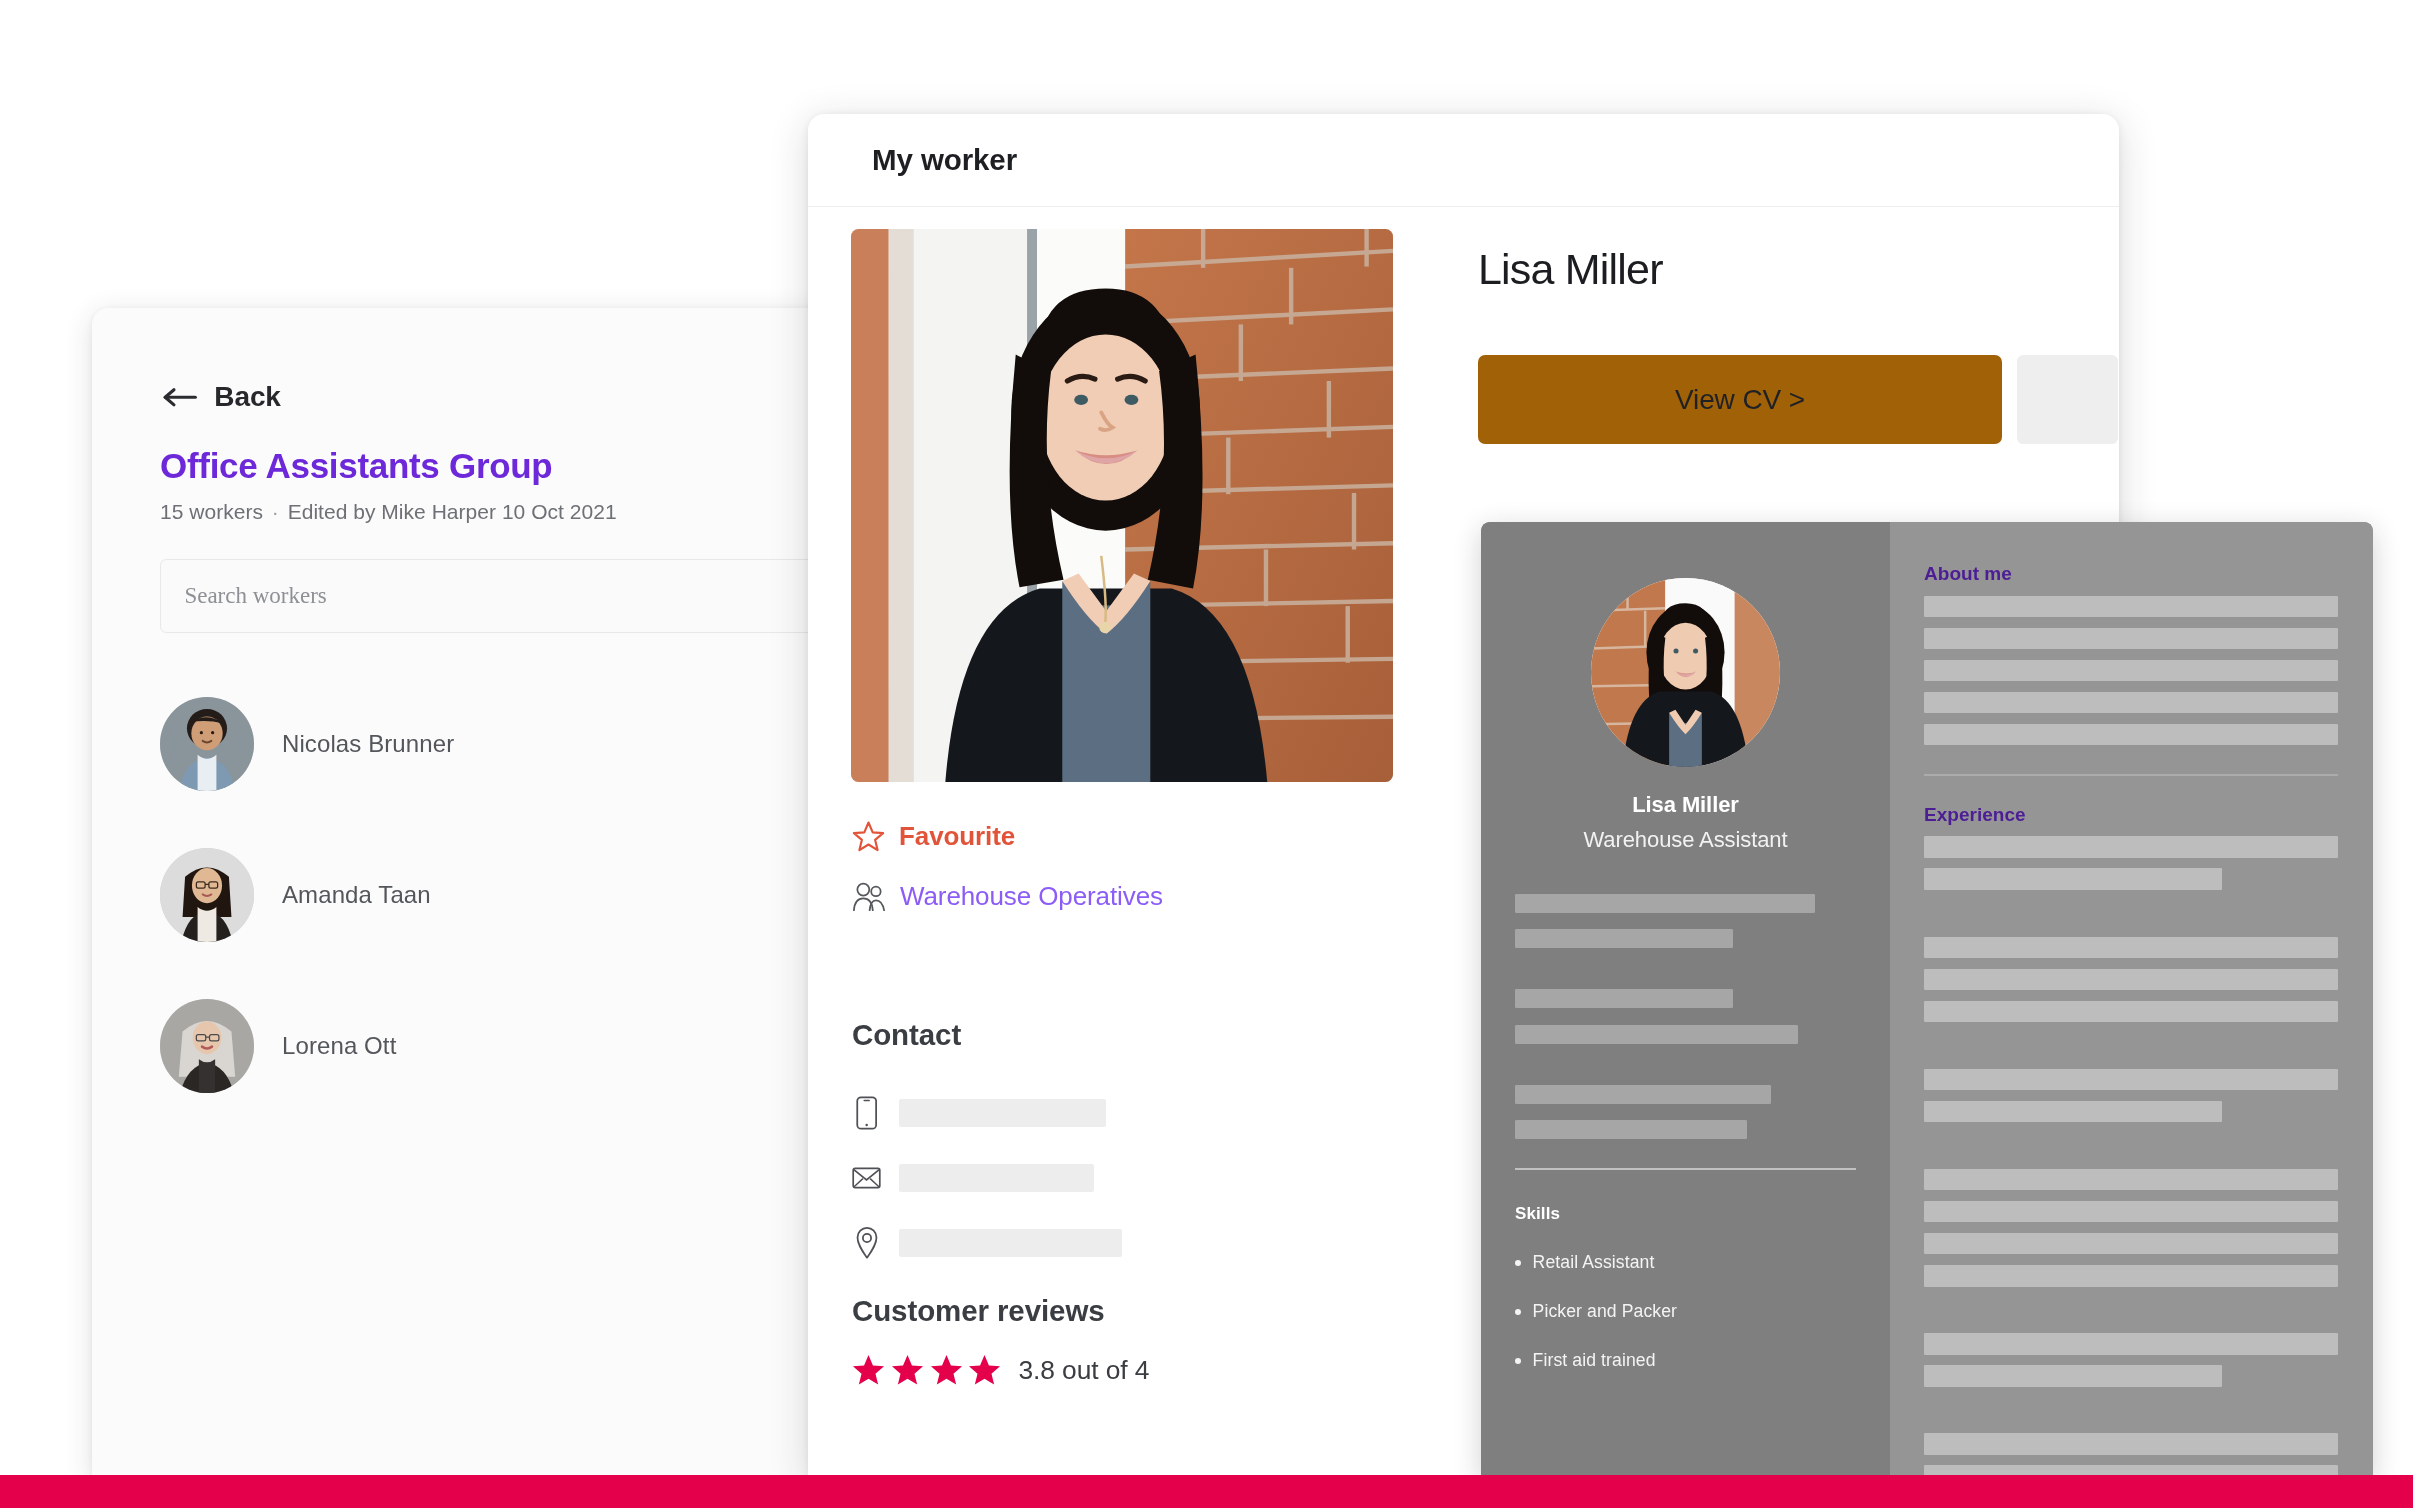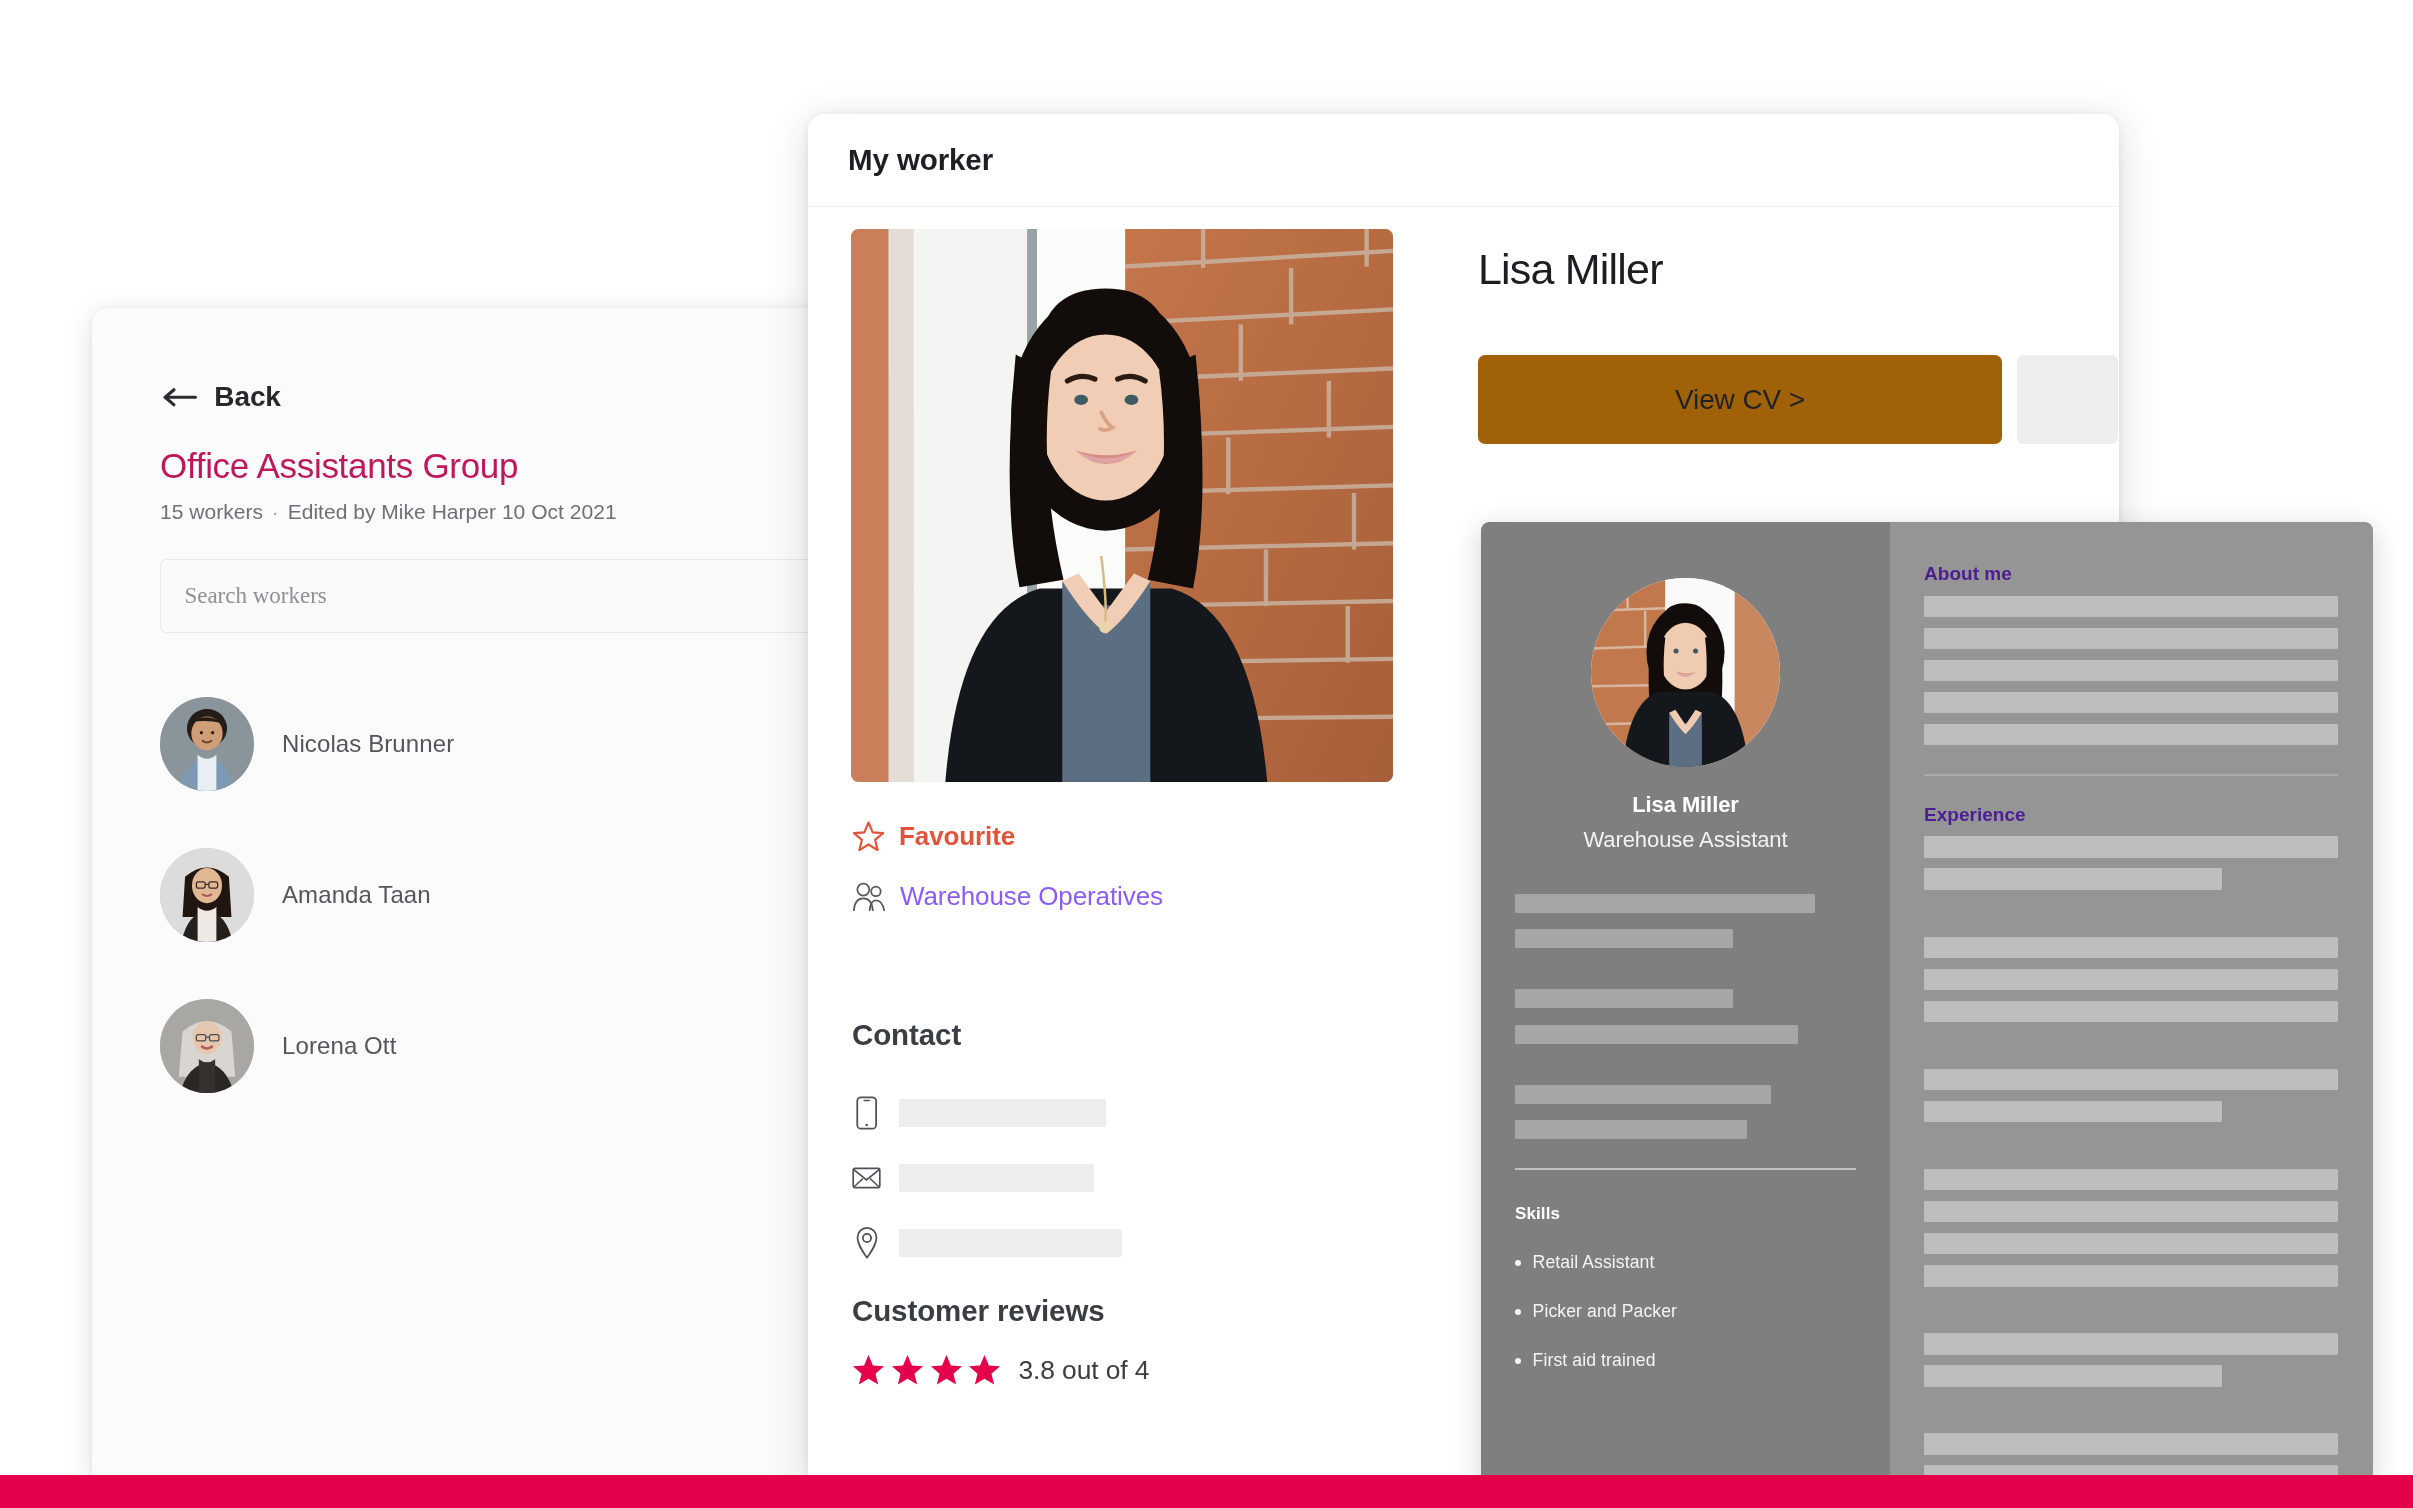--- a/index.html
+++ b/index.html
@@ -68,22 +68,22 @@
   .back-arrow svg { display: block; }
   .back-label {
     font-size: 28px;
     font-weight: 600;
     color: #26282c;
     letter-spacing: -0.1px;
   }
   .group-title {
     margin-top: 33px;
     font-size: 35px;
-    font-weight: 400;
-    color: #be185d;
+    font-weight: 700;
+    color: #6d28d9;
     letter-spacing: -0.3px;
   }
   .group-meta {
     margin-top: 14px;
     font-size: 21px;
     color: #6d7075;
     letter-spacing: 0.03px;
   }
   .group-meta .dot {
     padding: 0 8.8px;
@@ -151,21 +151,21 @@
     background: #ffffff;
     border-radius: 16.3px 16.3px 0 0;
     box-shadow: 0 8.8px 38px rgba(35,35,45,0.17), 0 1.9px 8.8px rgba(35,35,45,0.07);
     z-index: 20;
   }
   .panel-head {
     height: 93px;
     border-bottom: 1.3px solid #efefef;
     display: flex;
     align-items: center;
-    padding-left: 40px;
+    padding-left: 64px;
     box-sizing: border-box;
   }
   .panel-head-title {
     font-size: 29.5px;
     font-weight: 700;
     color: #1d1f23;
     letter-spacing: -0.1px;
   }
   .panel-body {
     position: relative;

